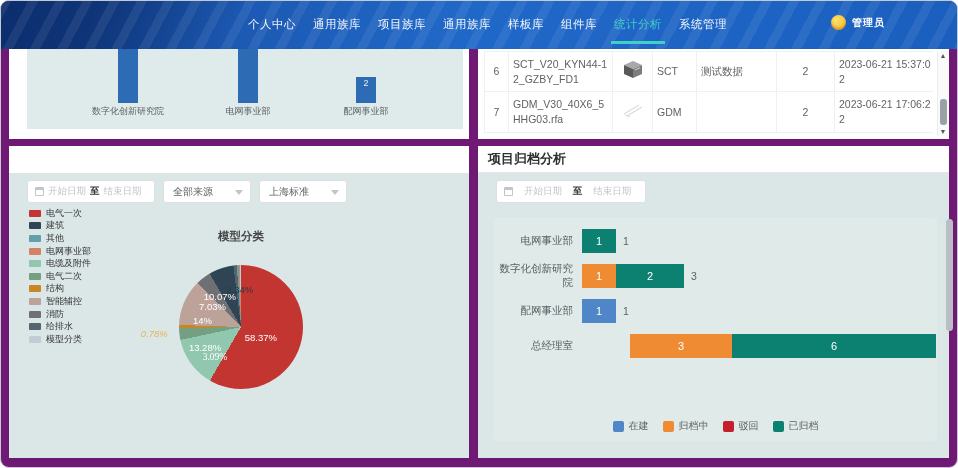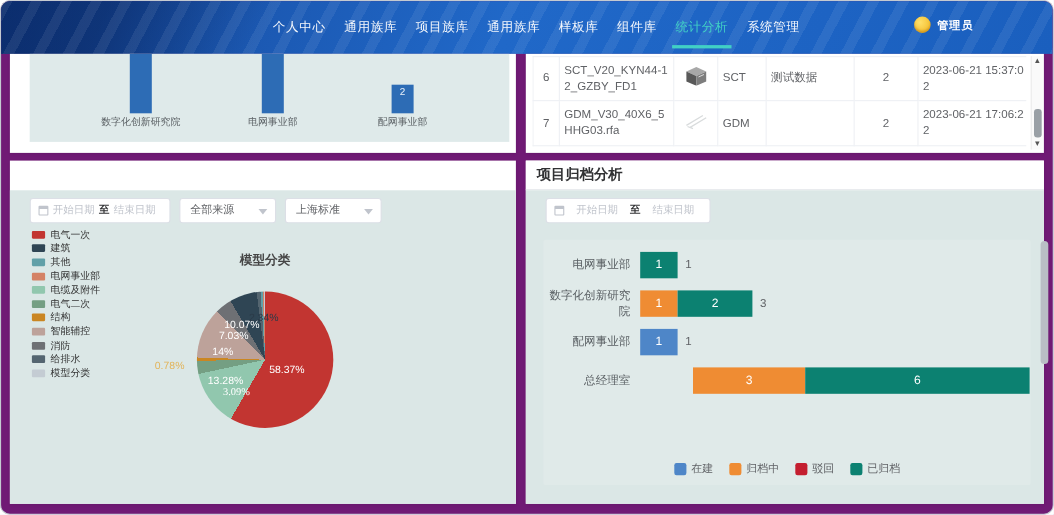--- a/index.html
+++ b/index.html
@@ -232,21 +232,21 @@
           <div class="pl-item">
             <span class="pl-sq" style="background: rgb(196, 204, 211);"></span>
             <span class="pl-txt">模型分类</span>
           </div>
         </div>
       <div class="pie" id="pie" style="background: conic-gradient(rgb(194, 53, 49) 0deg, rgb(194, 53, 49) 210.13deg, rgb(145, 199, 174) 210.13deg, rgb(145, 199, 174) 257.94deg, rgb(116, 159, 131) 257.94deg, rgb(116, 159, 131) 269.06deg, rgb(202, 134, 34) 269.06deg, rgb(202, 134, 34) 271.87deg, rgb(189, 162, 154) 271.87deg, rgb(189, 162, 154) 315.07deg, rgb(110, 112, 116) 315.07deg, rgb(110, 112, 116) 329.47deg, rgb(47, 69, 84) 329.47deg, rgb(47, 69, 84) 352.87deg, rgb(84, 101, 112) 352.87deg, rgb(84, 101, 112) 356.11deg, rgb(97, 160, 168) 356.11deg, rgb(97, 160, 168) 357.91deg, rgb(212, 130, 101) 357.91deg, rgb(212, 130, 101) 359.21deg, rgb(196, 204, 211) 359.21deg, rgb(196, 204, 211) 360.29deg);">
         <div id="pie-labels">
             <span class="pie-label" style="left: 66%; top: 58%; color: rgb(255, 255, 255);">58.37%</span>
             <span class="pie-label" style="left: 21%; top: 66%; color: rgb(255, 255, 255);">13.28%</span>
             <span class="pie-label" style="left: 29%; top: 74%; color: rgb(255, 255, 255); font-family: Liberation Serif, serif;">3.09%</span>
-            <span class="pie-label" style="left: -20%; top: 55%; color: rgb(226, 181, 92);">0.78%</span>
+            <span class="pie-label" style="left: -20%; top: 55%; color: rgb(226, 181, 92); font-style: italic;">0.78%</span>
             <span class="pie-label" style="left: 19%; top: 44%; color: rgb(255, 255, 255);">14%</span>
             <span class="pie-label" style="left: 27%; top: 33%; color: rgb(255, 255, 255);">7.03%</span>
             <span class="pie-label" style="left: 33%; top: 25%; color: rgb(255, 255, 255);">10.07%</span>
             <span class="pie-label" style="left: 49%; top: 19%; color: rgb(43, 58, 72);">2.34%</span>
           </div>
       </div>
     </div>
   </div>
 
   <div class="card card-br">

